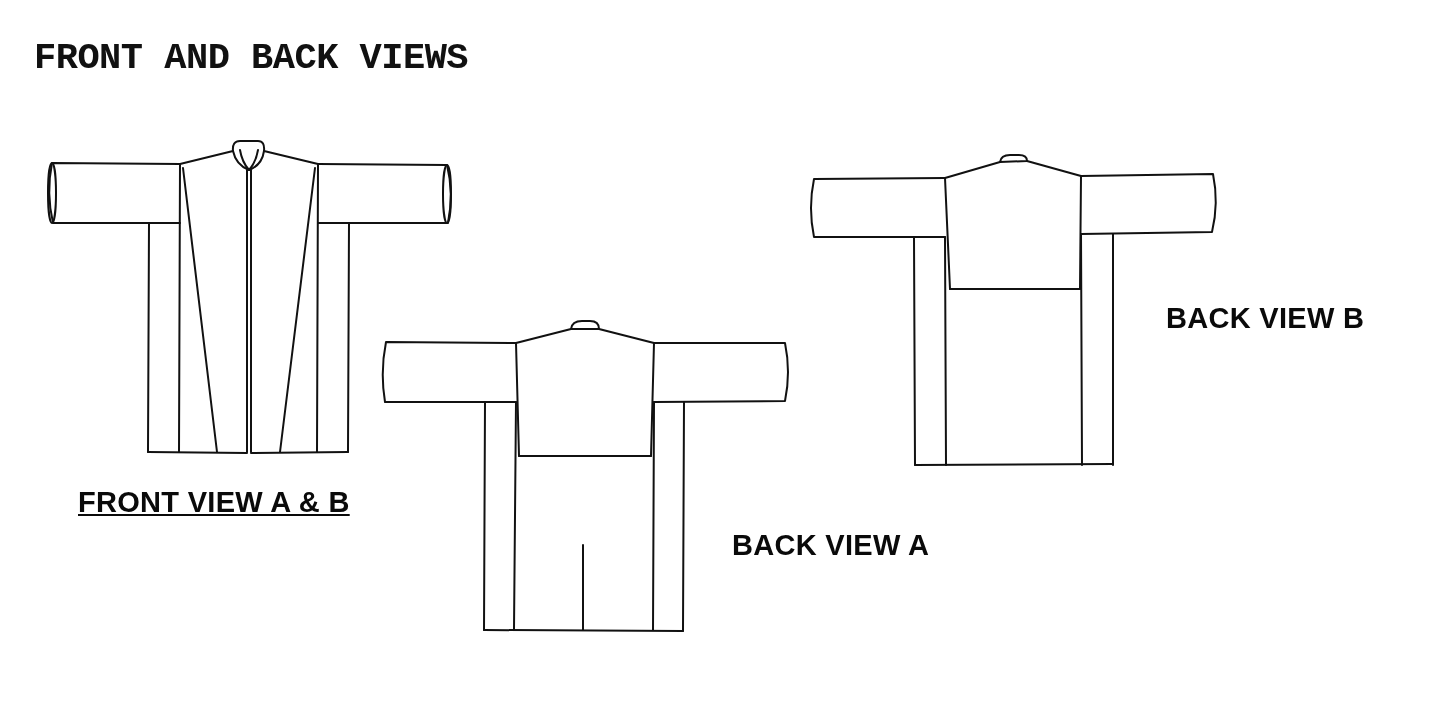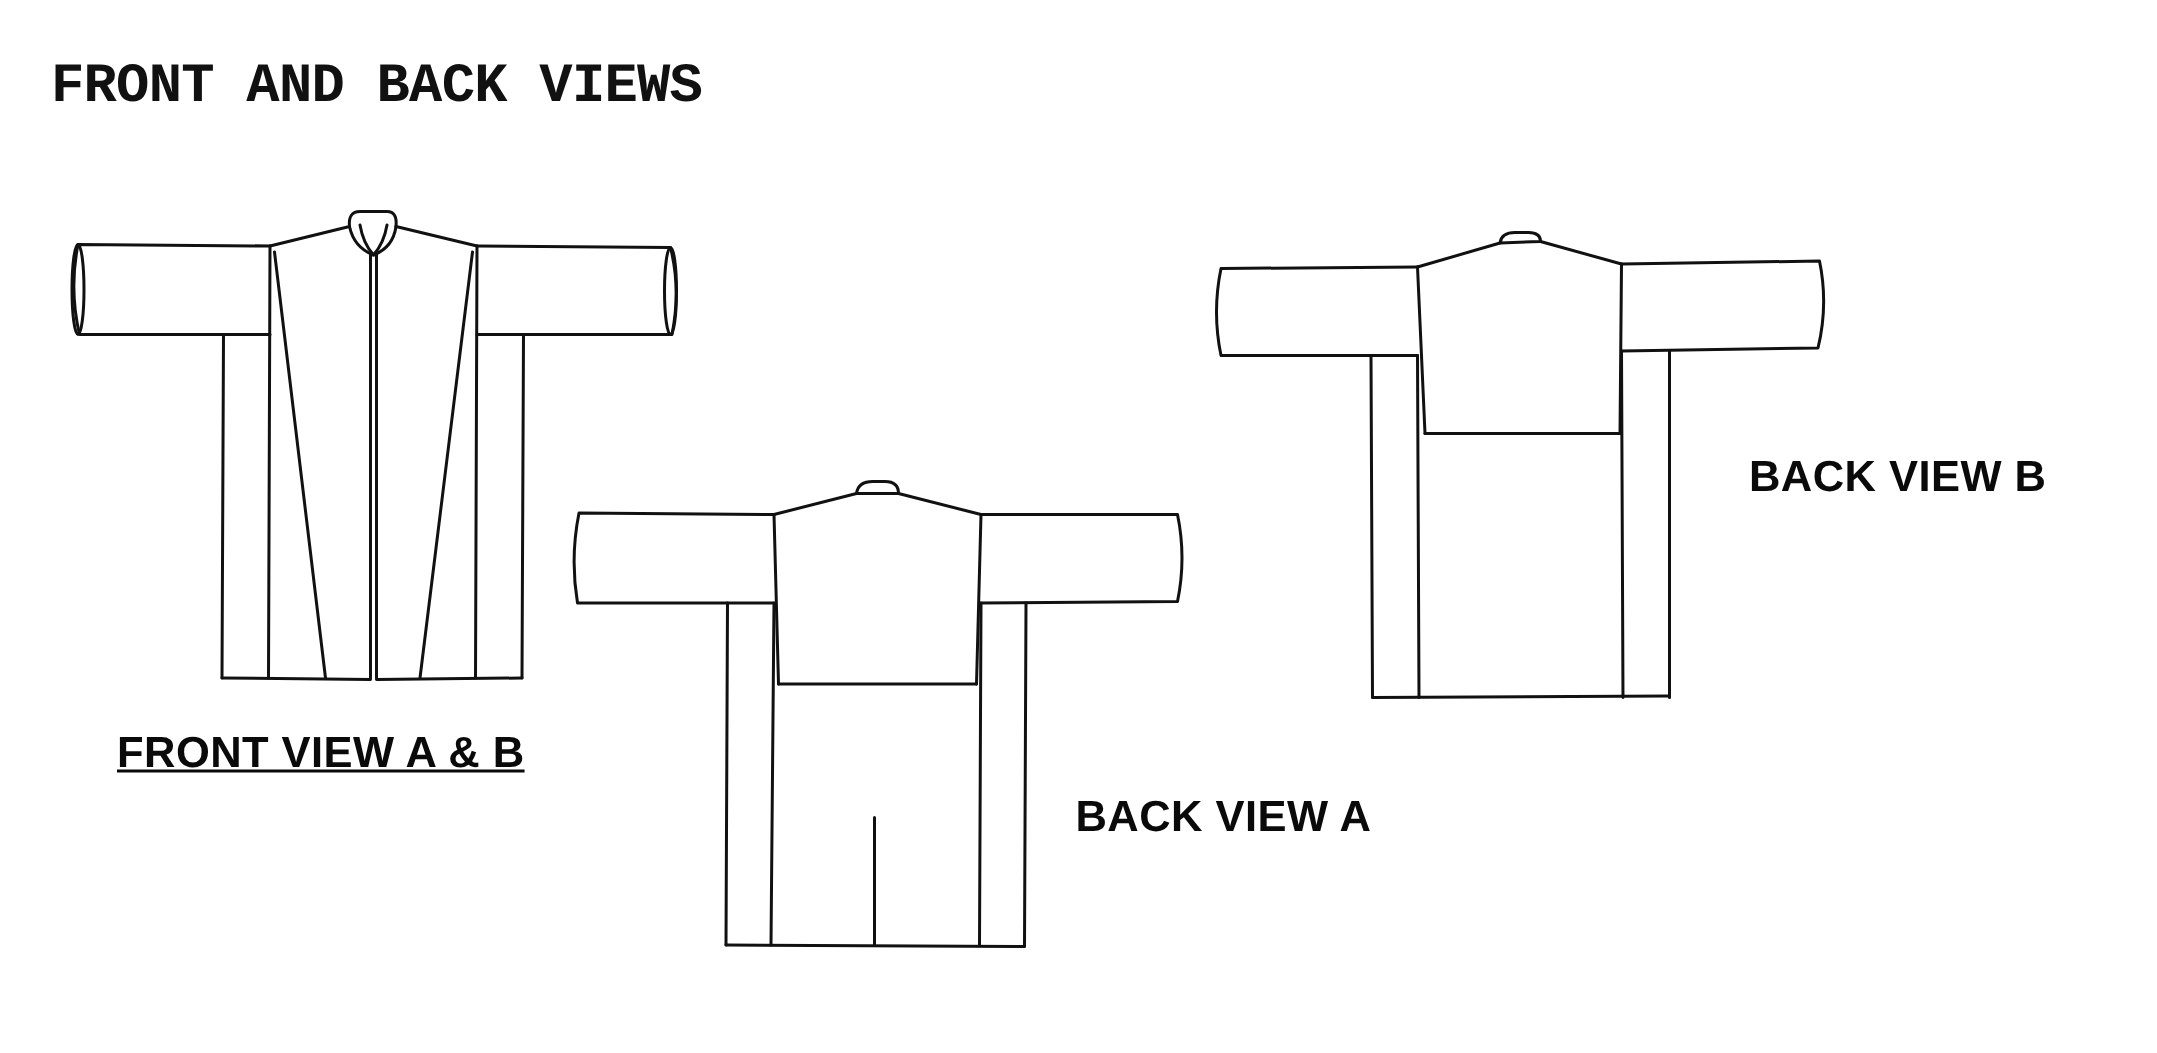--- a/index.html
+++ b/index.html
@@ -101,14 +101,14 @@
     <line x1="1081" y1="234" x2="1082" y2="465"></line>
 
     <line x1="914" y1="237" x2="915" y2="465"></line>
     <line x1="1113" y1="234" x2="1113" y2="465"></line>
 
     <line x1="915" y1="465" x2="1113" y2="464"></line>
   </g>
 </svg>
 
 <div class="view-label" style="left:78px; top:488px;text-decoration:underline;">FRONT VIEW A &amp; B</div>
-<div class="view-label" style="left:717px; top:531px;">BACK VIEW A</div>
+<div class="view-label" style="left:732px; top:531px;">BACK VIEW A</div>
 <div class="view-label" style="left:1166px; top:304px;">BACK VIEW B</div>
 
 </body></html>

